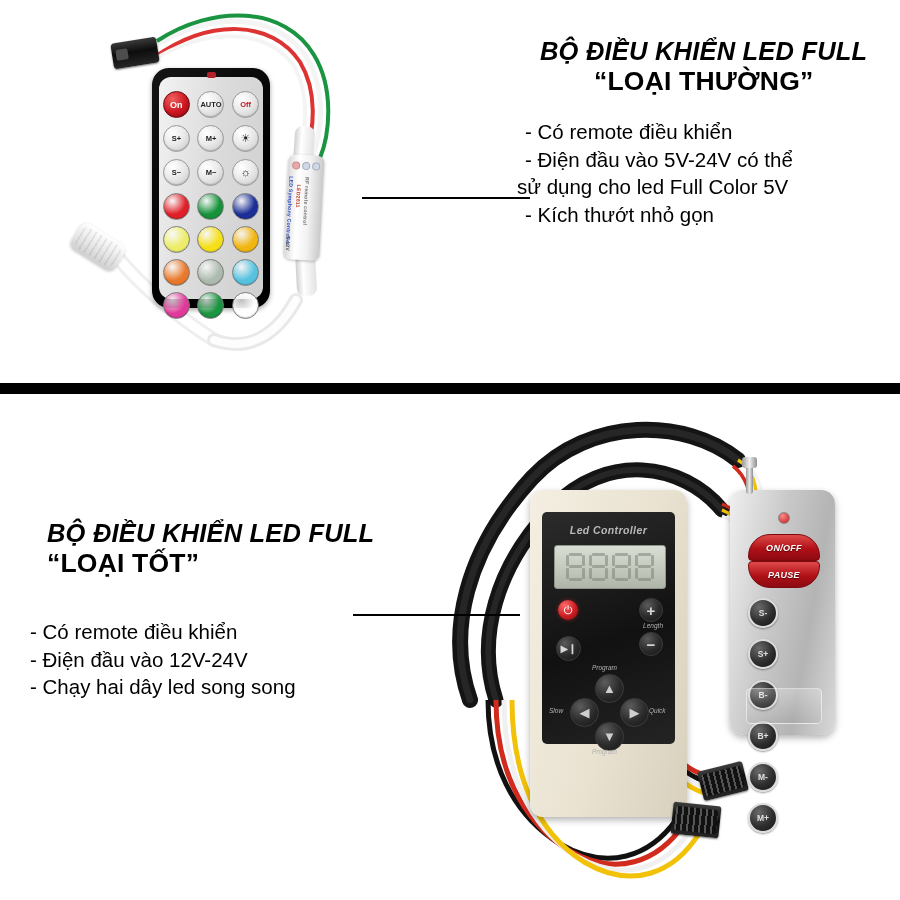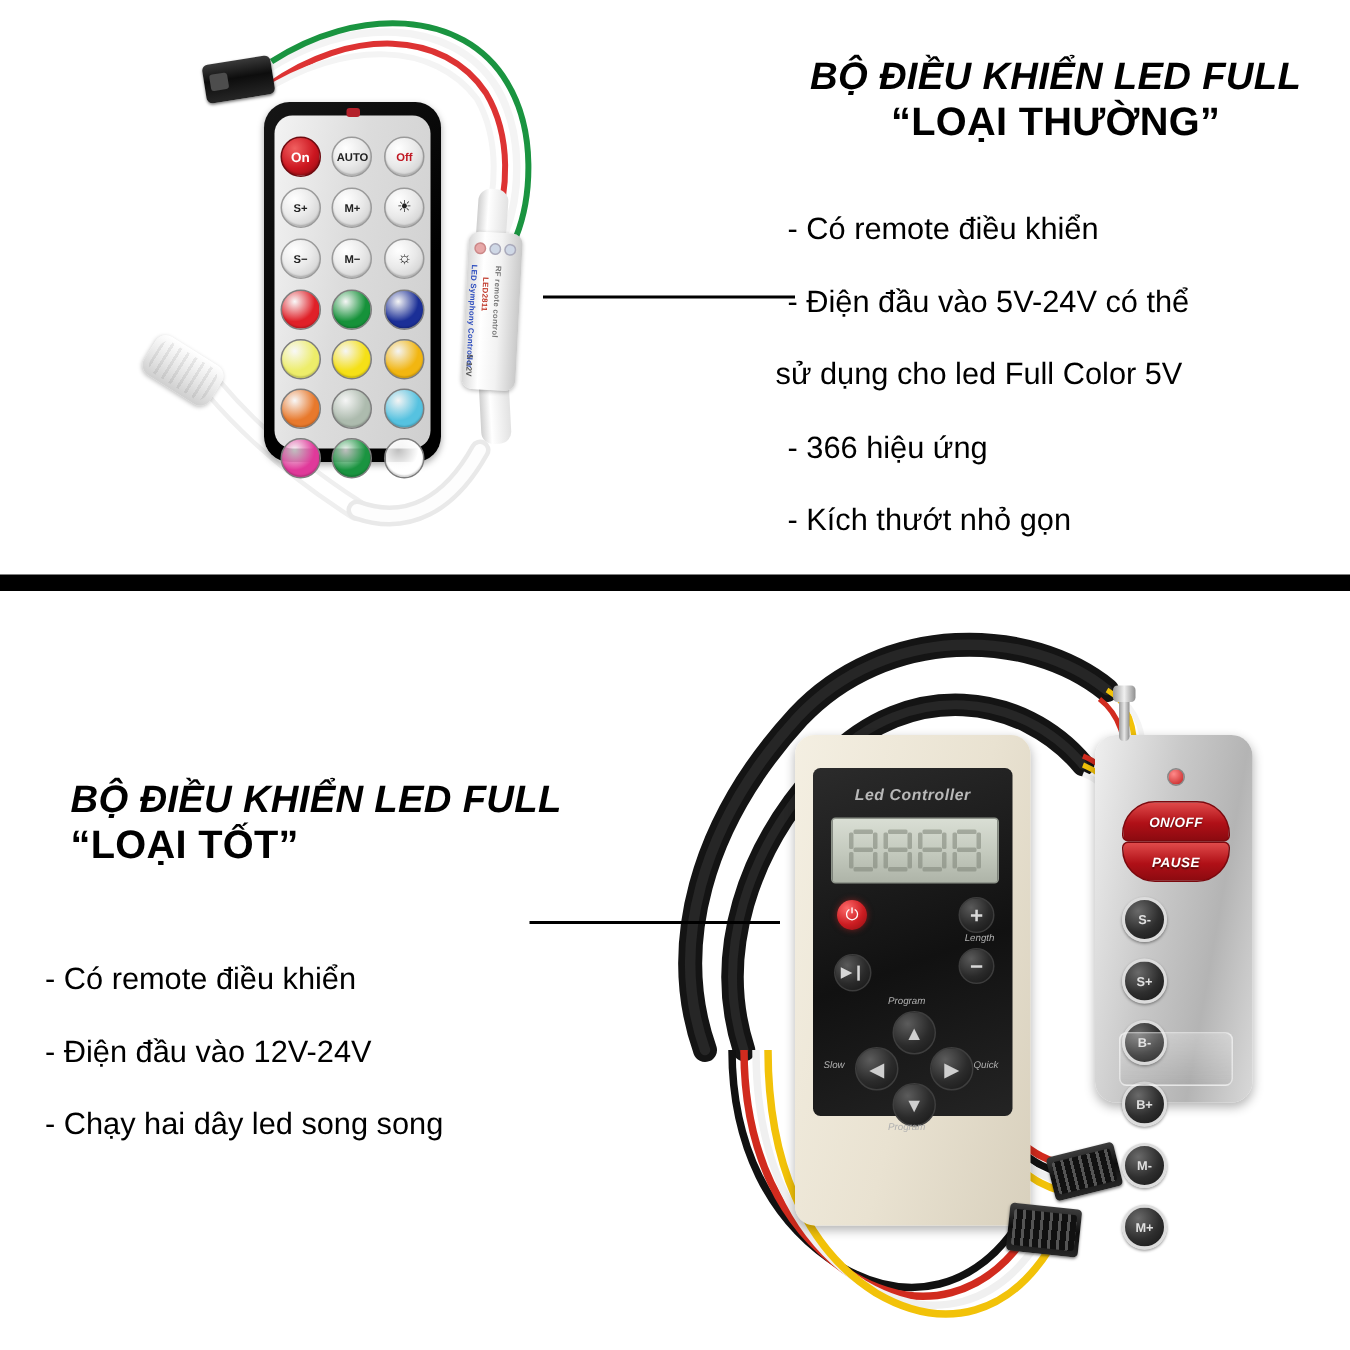--- a/index.html
+++ b/index.html
@@ -9,27 +9,27 @@
 
   
   .divider{position:absolute;left:0;width:900px;height:11px;background:#000;}
 
   
   .titleblk{position:absolute;}
   .t-line1{font-style:italic;font-weight:700;font-size:25.5px;letter-spacing:.2px;
            white-space:nowrap;line-height:1.18;}
   .t-line2{font-weight:700;font-size:26.5px;letter-spacing:.2px;white-space:nowrap;line-height:1.18;}
   .bullets{position:absolute;font-size:20.5px;line-height:1.345;white-space:nowrap;}
-  .bullets div{white-space:nowrap;margin-top:21px;}
+  .bullets div{white-space:nowrap;}
 
   
   .leader{position:absolute;height:2px;background:#000;}
 
   
-  .scene-top{position:absolute;left:0;top:0;width:500px;height:380px;margin-left:24px;}
+  .scene-top{position:absolute;left:0;top:0;width:500px;height:380px;}
   .jst-blk{position:absolute;left:112px;top:40px;width:46px;height:26px;
            background:linear-gradient(180deg,#3a3a3a,#0d0d0d 45%,#262626);
            border-radius:4px;transform:rotate(-9deg);box-shadow:0 1px 2px rgba(0,0,0,.5);}
   .jst-blk:after{content:"";position:absolute;left:4px;top:7px;width:12px;height:11px;
            background:#4d4d4d;border-radius:2px;}
 
   
   .remote{position:absolute;left:152px;top:68px;width:118px;height:240px;
           background:linear-gradient(135deg,#161616,#000 60%);
           border-radius:17px;box-shadow:0 2px 5px rgba(0,0,0,.35);}
@@ -230,21 +230,20 @@
   <div class="leader" style="left:362px;top:197px;width:168px;"></div>
 
   <div class="titleblk" style="left:540px;top:36px;">
     <div class="t-line1">BỘ ĐIỀU KHIỂN LED FULL</div>
     <div class="t-line2" style="text-align:center;">“LOẠI THƯỜNG”</div>
   </div>
   <div class="bullets" style="left:525px;top:118px;">
     <div>- Có remote điều khiển</div>
     <div>- Điện đầu vào 5V-24V có thể</div>
     <div style="margin-left:-8px;">sử dụng cho led Full Color 5V</div>
-    <div>- 366 hiệu ứng</div>
     <div>- Kích thướt nhỏ gọn</div>
   </div>
 
   <div class="divider" style="top:383px;"></div>
 
   <div class="scene-bot">
 
     <svg width="500" height="500" style="position:absolute;left:0;top:0">
       <path d="M70,300 C46,232 66,150 132,78 C190,16 286,18 338,60" stroke="#141414" stroke-width="16" fill="none" stroke-linecap="round"></path>
       <path d="M70,300 C46,232 66,150 132,78 C190,16 286,18 338,60" stroke="#2e2e2e" stroke-width="7" fill="none" stroke-linecap="round" opacity=".7"></path>

